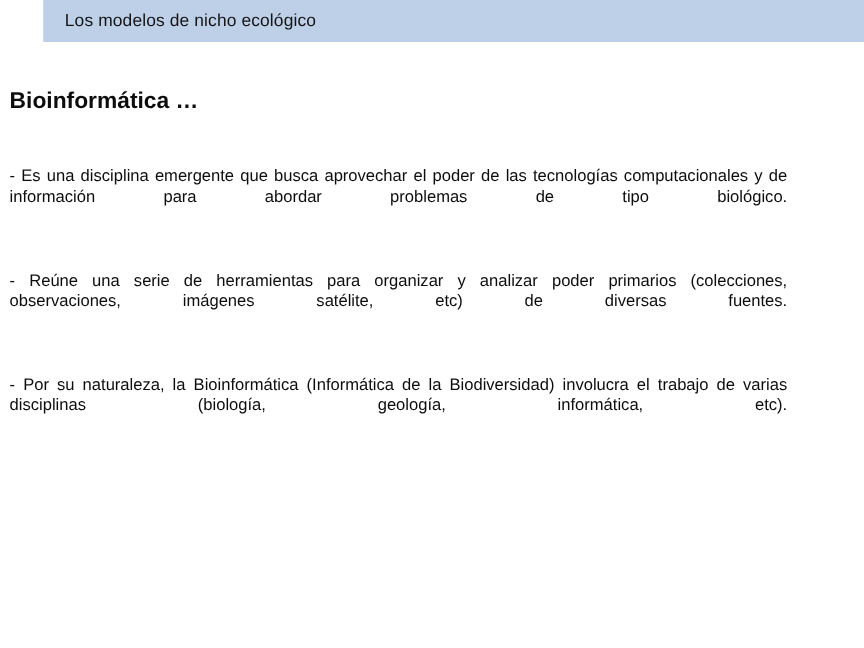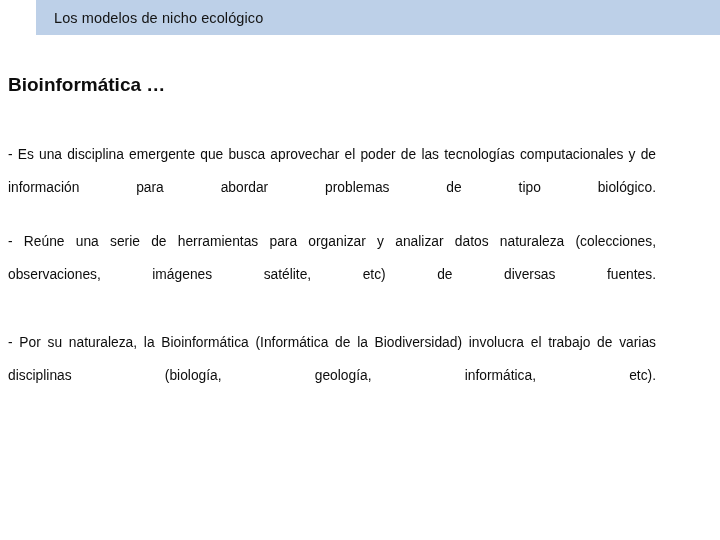--- a/index.html
+++ b/index.html
@@ -62,29 +62,29 @@
     white-space: nowrap;
   }
 
   .para {
     position: absolute;
     left: 0;
     width: 648px;
     margin: 0;
     padding: 0;
     font-size: 13.8px;
-    line-height: 33px;
+    line-height: 17px;
     color: #0d0d0d;
     text-align: justify;
     text-justify: inter-word;
   }
 
   .para.p1 { top: 103px; }
   .para.p2 { top: 190px; }
-  .para.p3 { top: 291px; }
+  .para.p3 { top: 277px; }
 
   .para::after {
     content: "";
     display: inline-block;
     width: 100%;
     height: 0;
   }
 </style>
 </head>
 <body>
@@ -94,19 +94,19 @@
   <div class="title-bar">
     <div class="title-text">Los modelos de nicho ecológico</div>
   </div>
 
   <div class="body-area">
 
     <div class="lead">Bioinformática …</div>
 
     <p class="para p1">- Es una disciplina emergente que busca aprovechar el poder de las tecnologías computacionales y de información para abordar problemas de tipo biológico.</p>
 
-    <p class="para p2">- Reúne una serie de herramientas para organizar y analizar datos naturaleza (colecciones, observaciones, imágenes satélite, etc) de diversas fuentes.</p>
+    <p class="para p2">- Reúne una serie de herramientas para organizar y analizar poder primarios (colecciones, observaciones, imágenes satélite, etc) de diversas fuentes.</p>
 
     <p class="para p3">- Por su naturaleza, la Bioinformática (Informática de la Biodiversidad) involucra el trabajo de varias disciplinas (biología, geología, informática, etc).</p>
 
   </div>
 
 </div>
 
 </body></html>

